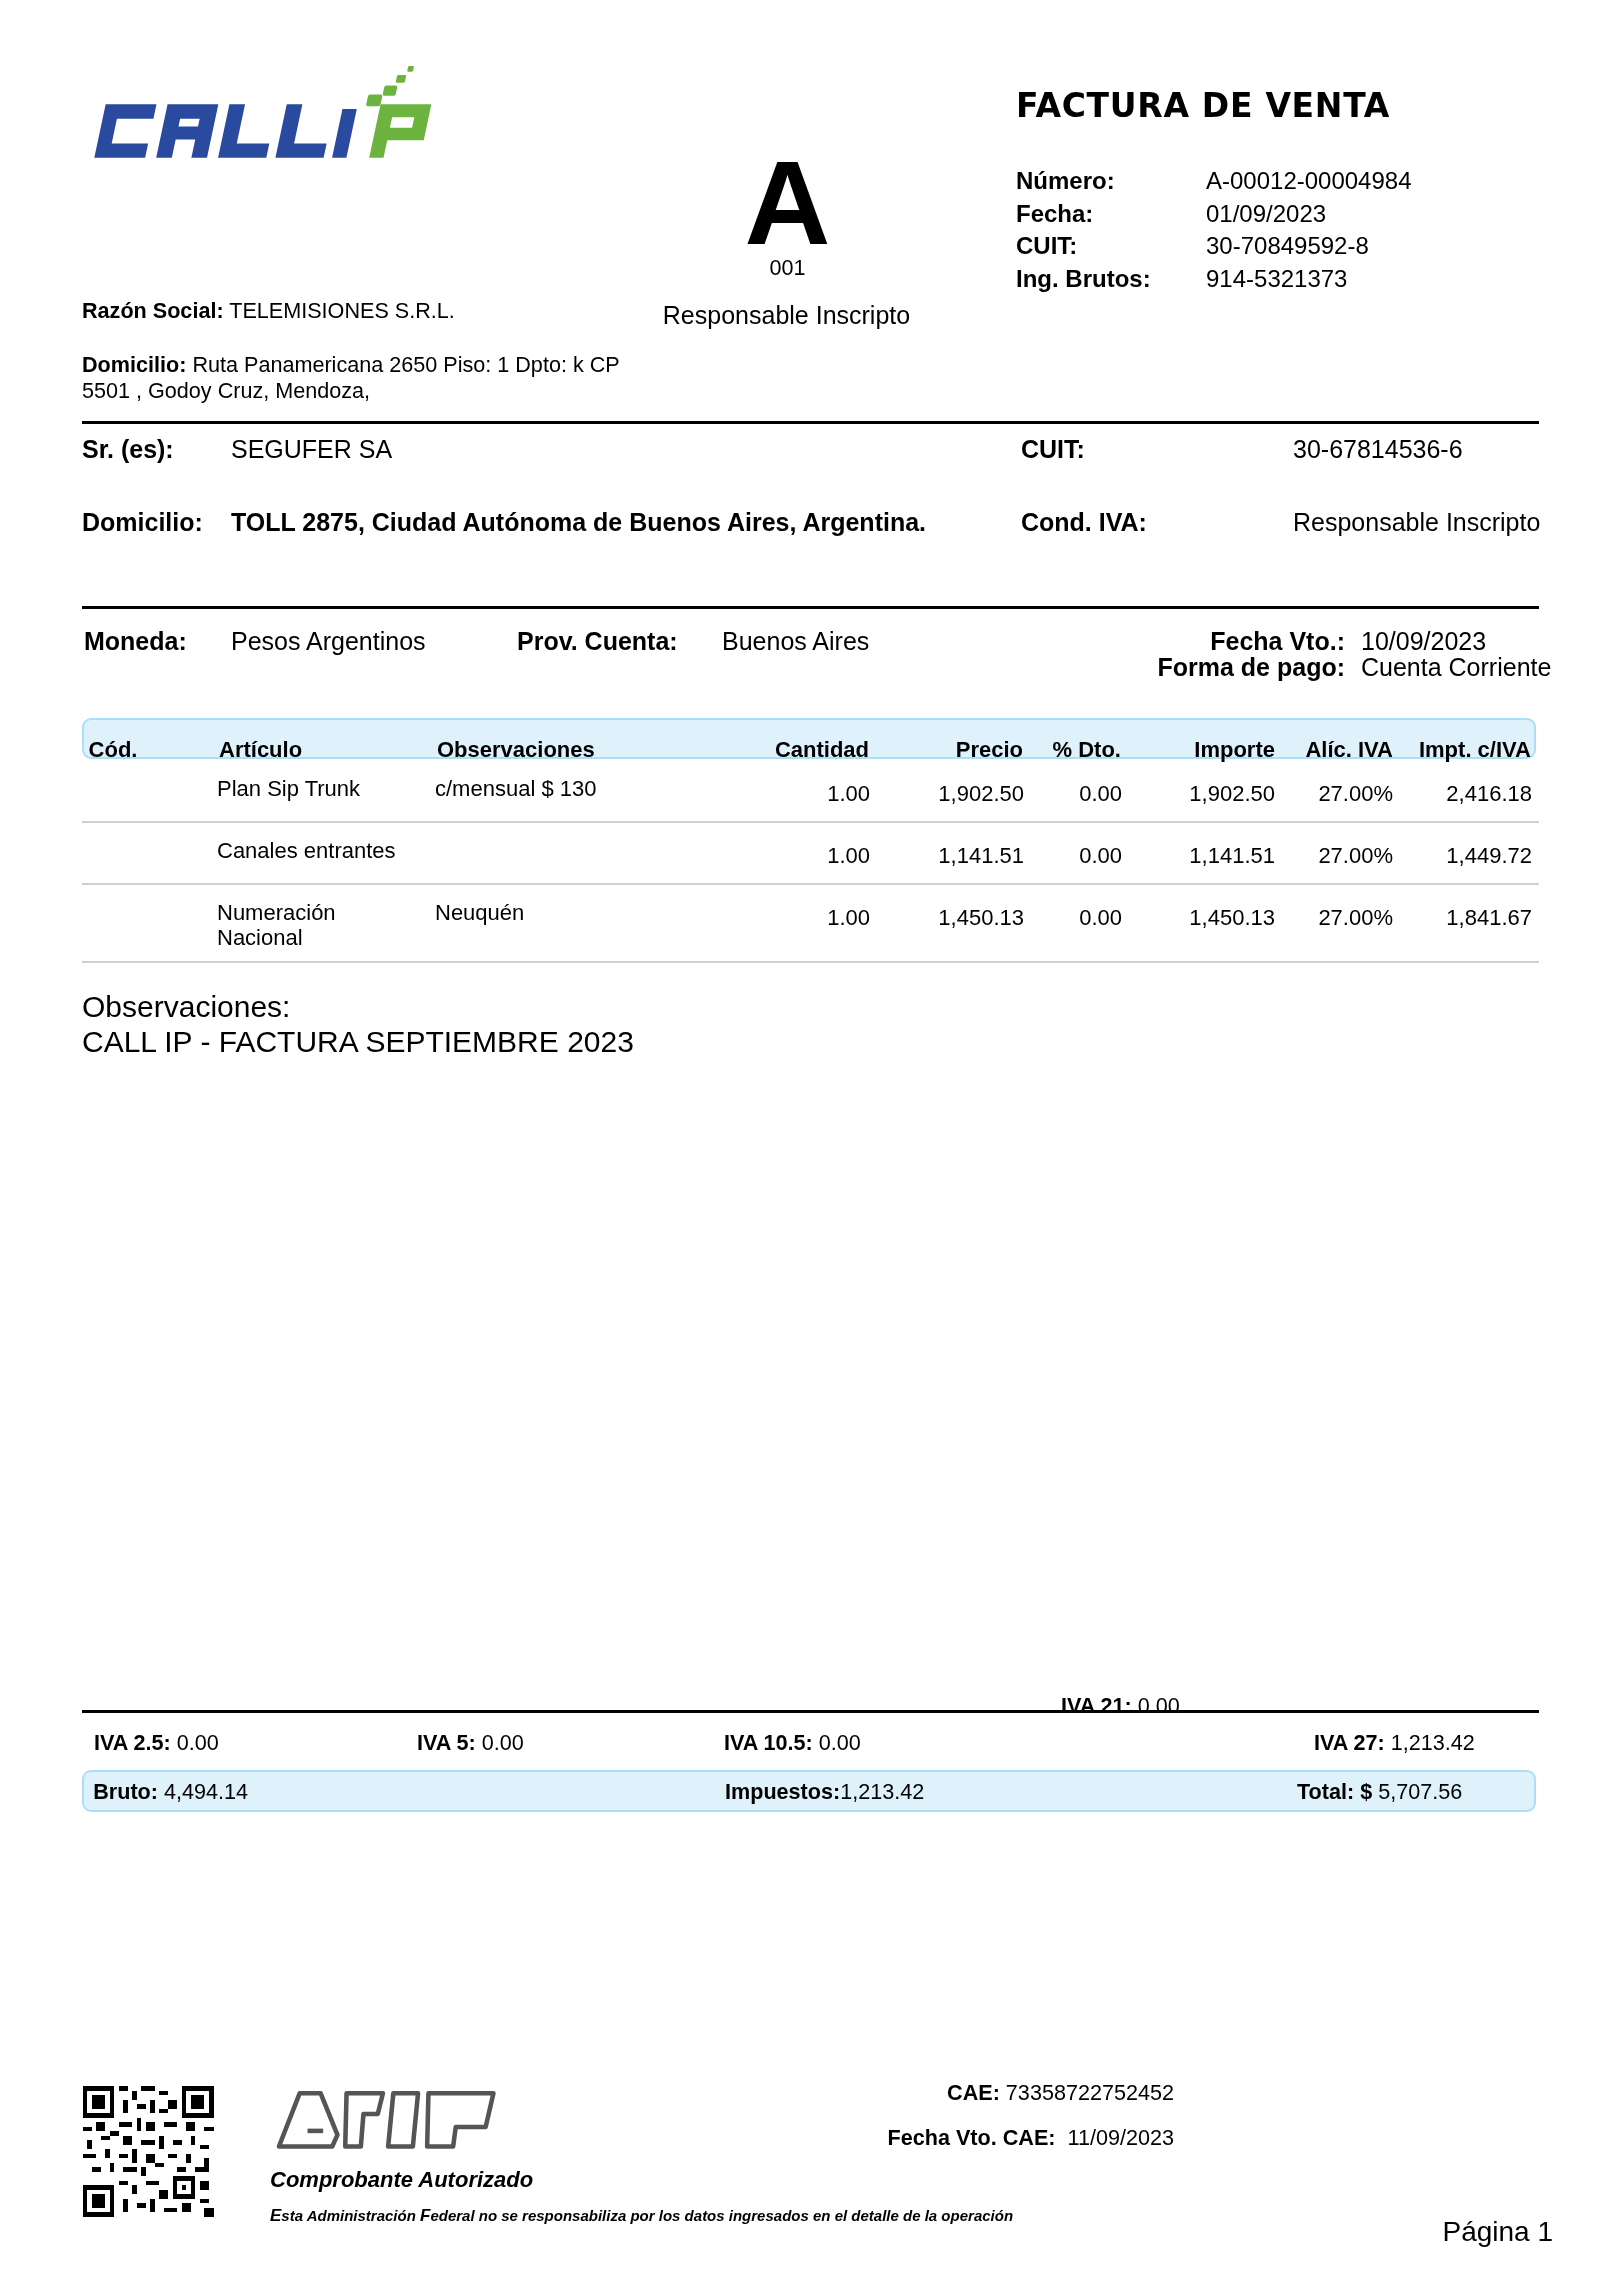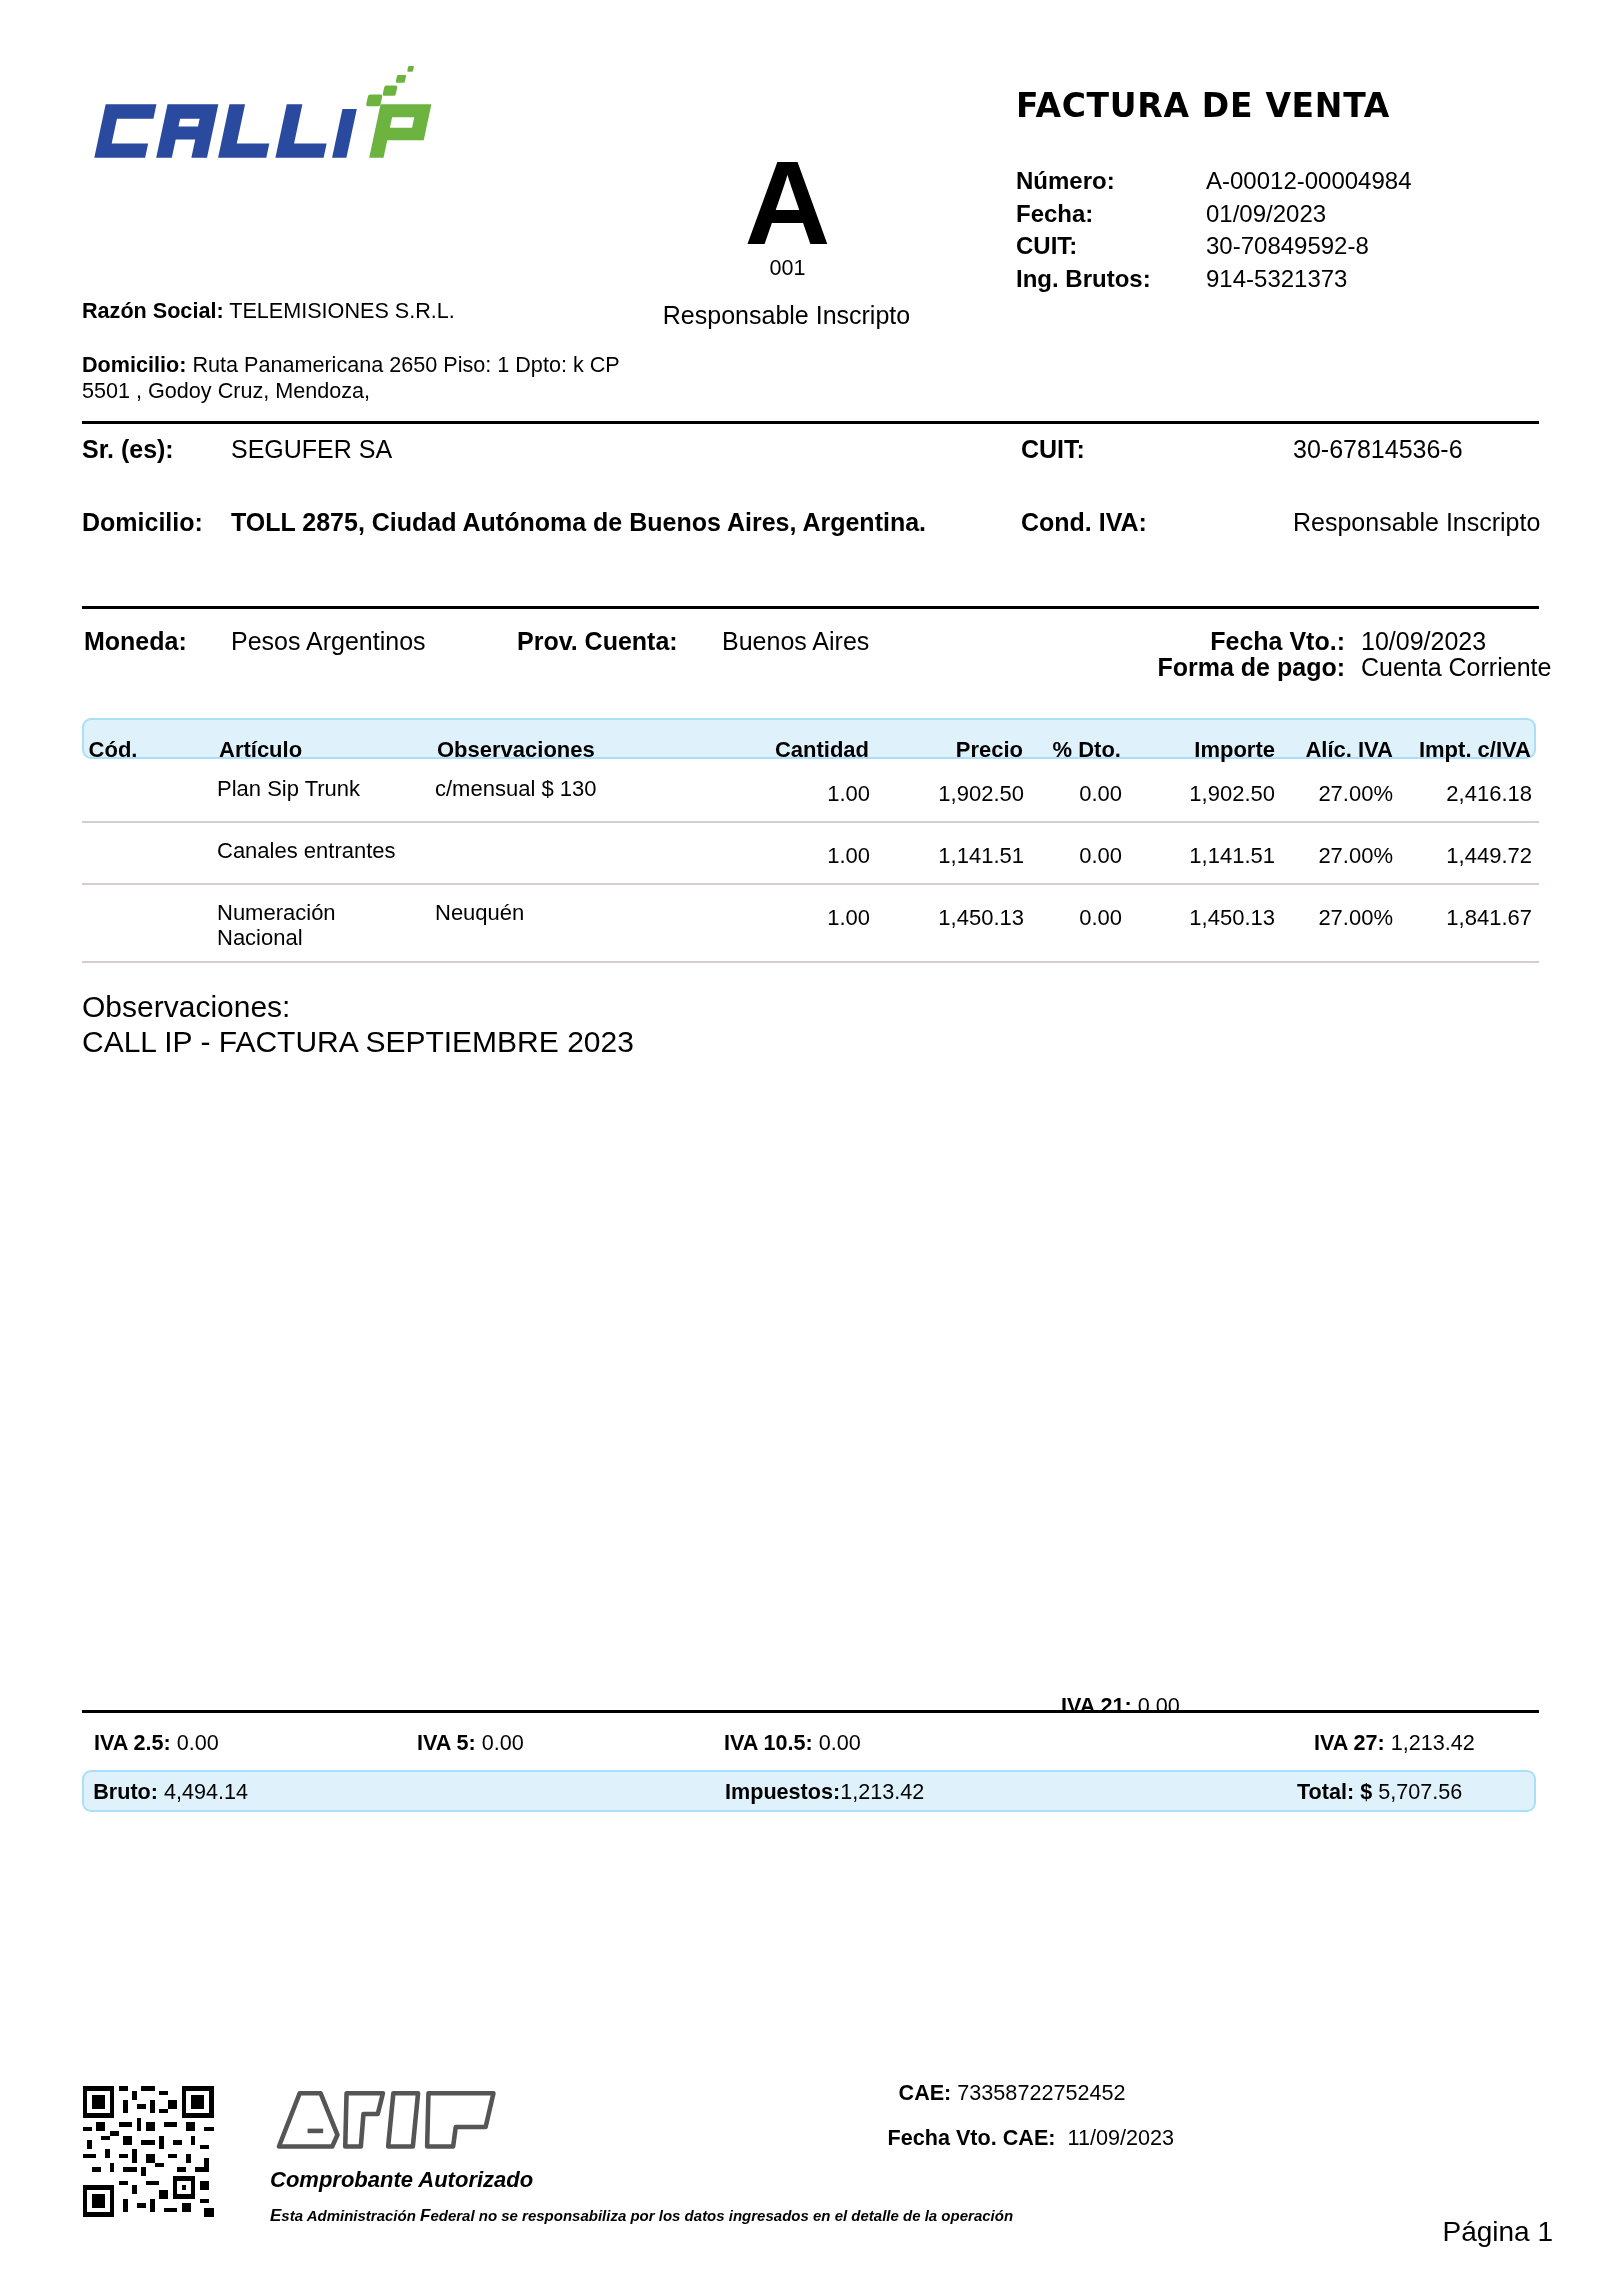--- a/index.html
+++ b/index.html
@@ -295,20 +295,20 @@
       <path d="M238 8 H338 L326 60 H280 L276 90 H236 Z"></path>
     </g>
   </svg>
 </div>
 
 <div class="abs italic b f34" style="left:270px; top:2167px;">Comprobante Autorizado</div>
 <div class="abs italic b" style="left:270px; top:2206px; font-size:15px;">
   <span style="font-size:17px;">E</span><span>sta Administración </span><span style="font-size:17px;">F</span><span>ederal no se responsabiliza por los datos ingresados en el detalle de la operación</span>
 </div>
 
-<div class="abs f33 r" style="left:850px; top:2080px; width:324px;text-align:center;">
+<div class="abs f33 r" style="left:850px; top:2080px; width:324px;">
   <span class="b">CAE:</span> <span>73358722752452</span>
 </div>
 <div class="abs f33 r" style="left:850px; top:2125px; width:324px;">
   <span class="b">Fecha Vto. CAE:</span>&nbsp; <span>11/09/2023</span>
 </div>
 <div class="abs f33 r" style="left:1357px; top:2184px; width:196px; font-size:28px;margin-top:32px;">Página 1</div>
 
 
 </body></html>

